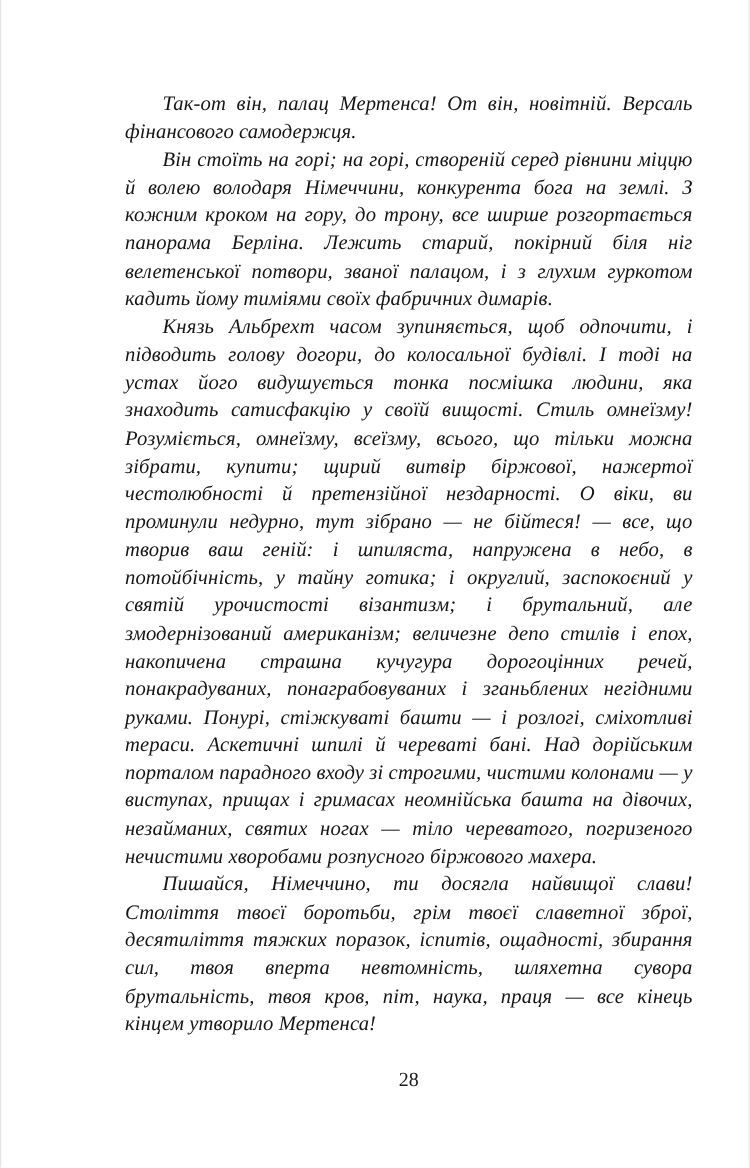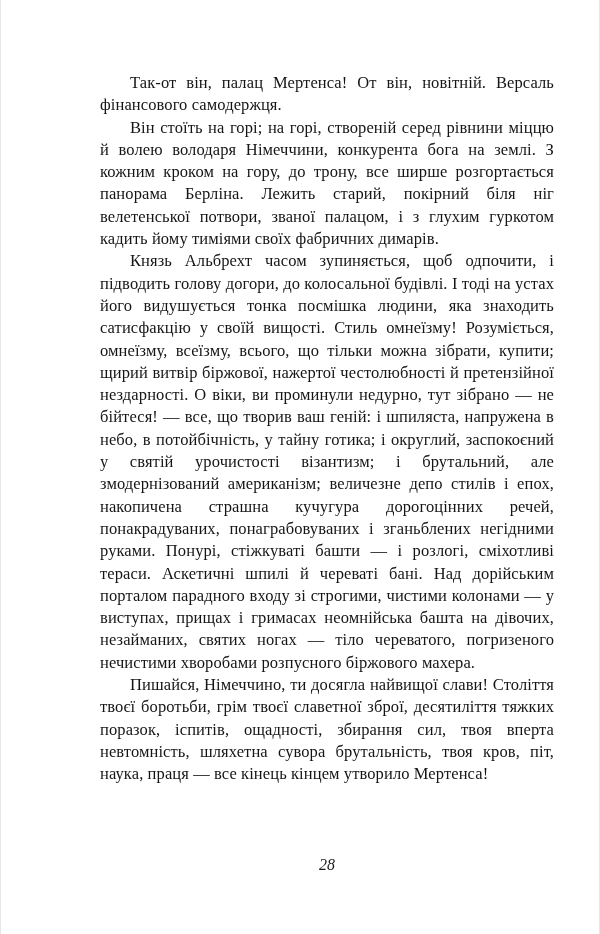--- a/index.html
+++ b/index.html
@@ -38,28 +38,28 @@
     line-height: 22.3px;
     text-align: justify;
     letter-spacing: 0.1px;
     -webkit-hyphens: auto;
     hyphens: auto;
   }
   .text-block p {
     margin: 0;
     padding: 0;
     text-indent: 30px;
+    font-style: italic;
   }
   .page-number {
     position: absolute;
     left: 100px;
     width: 454px;
     top: 856px;
     text-align: center;
-    font-style: italic;
     font-size: 16px;
     color: #1a1a1a;
   }
 </style>
 </head>
 <body>
 
 <div class="page">
   <div class="edge left"></div>
   <div class="edge right"></div>

